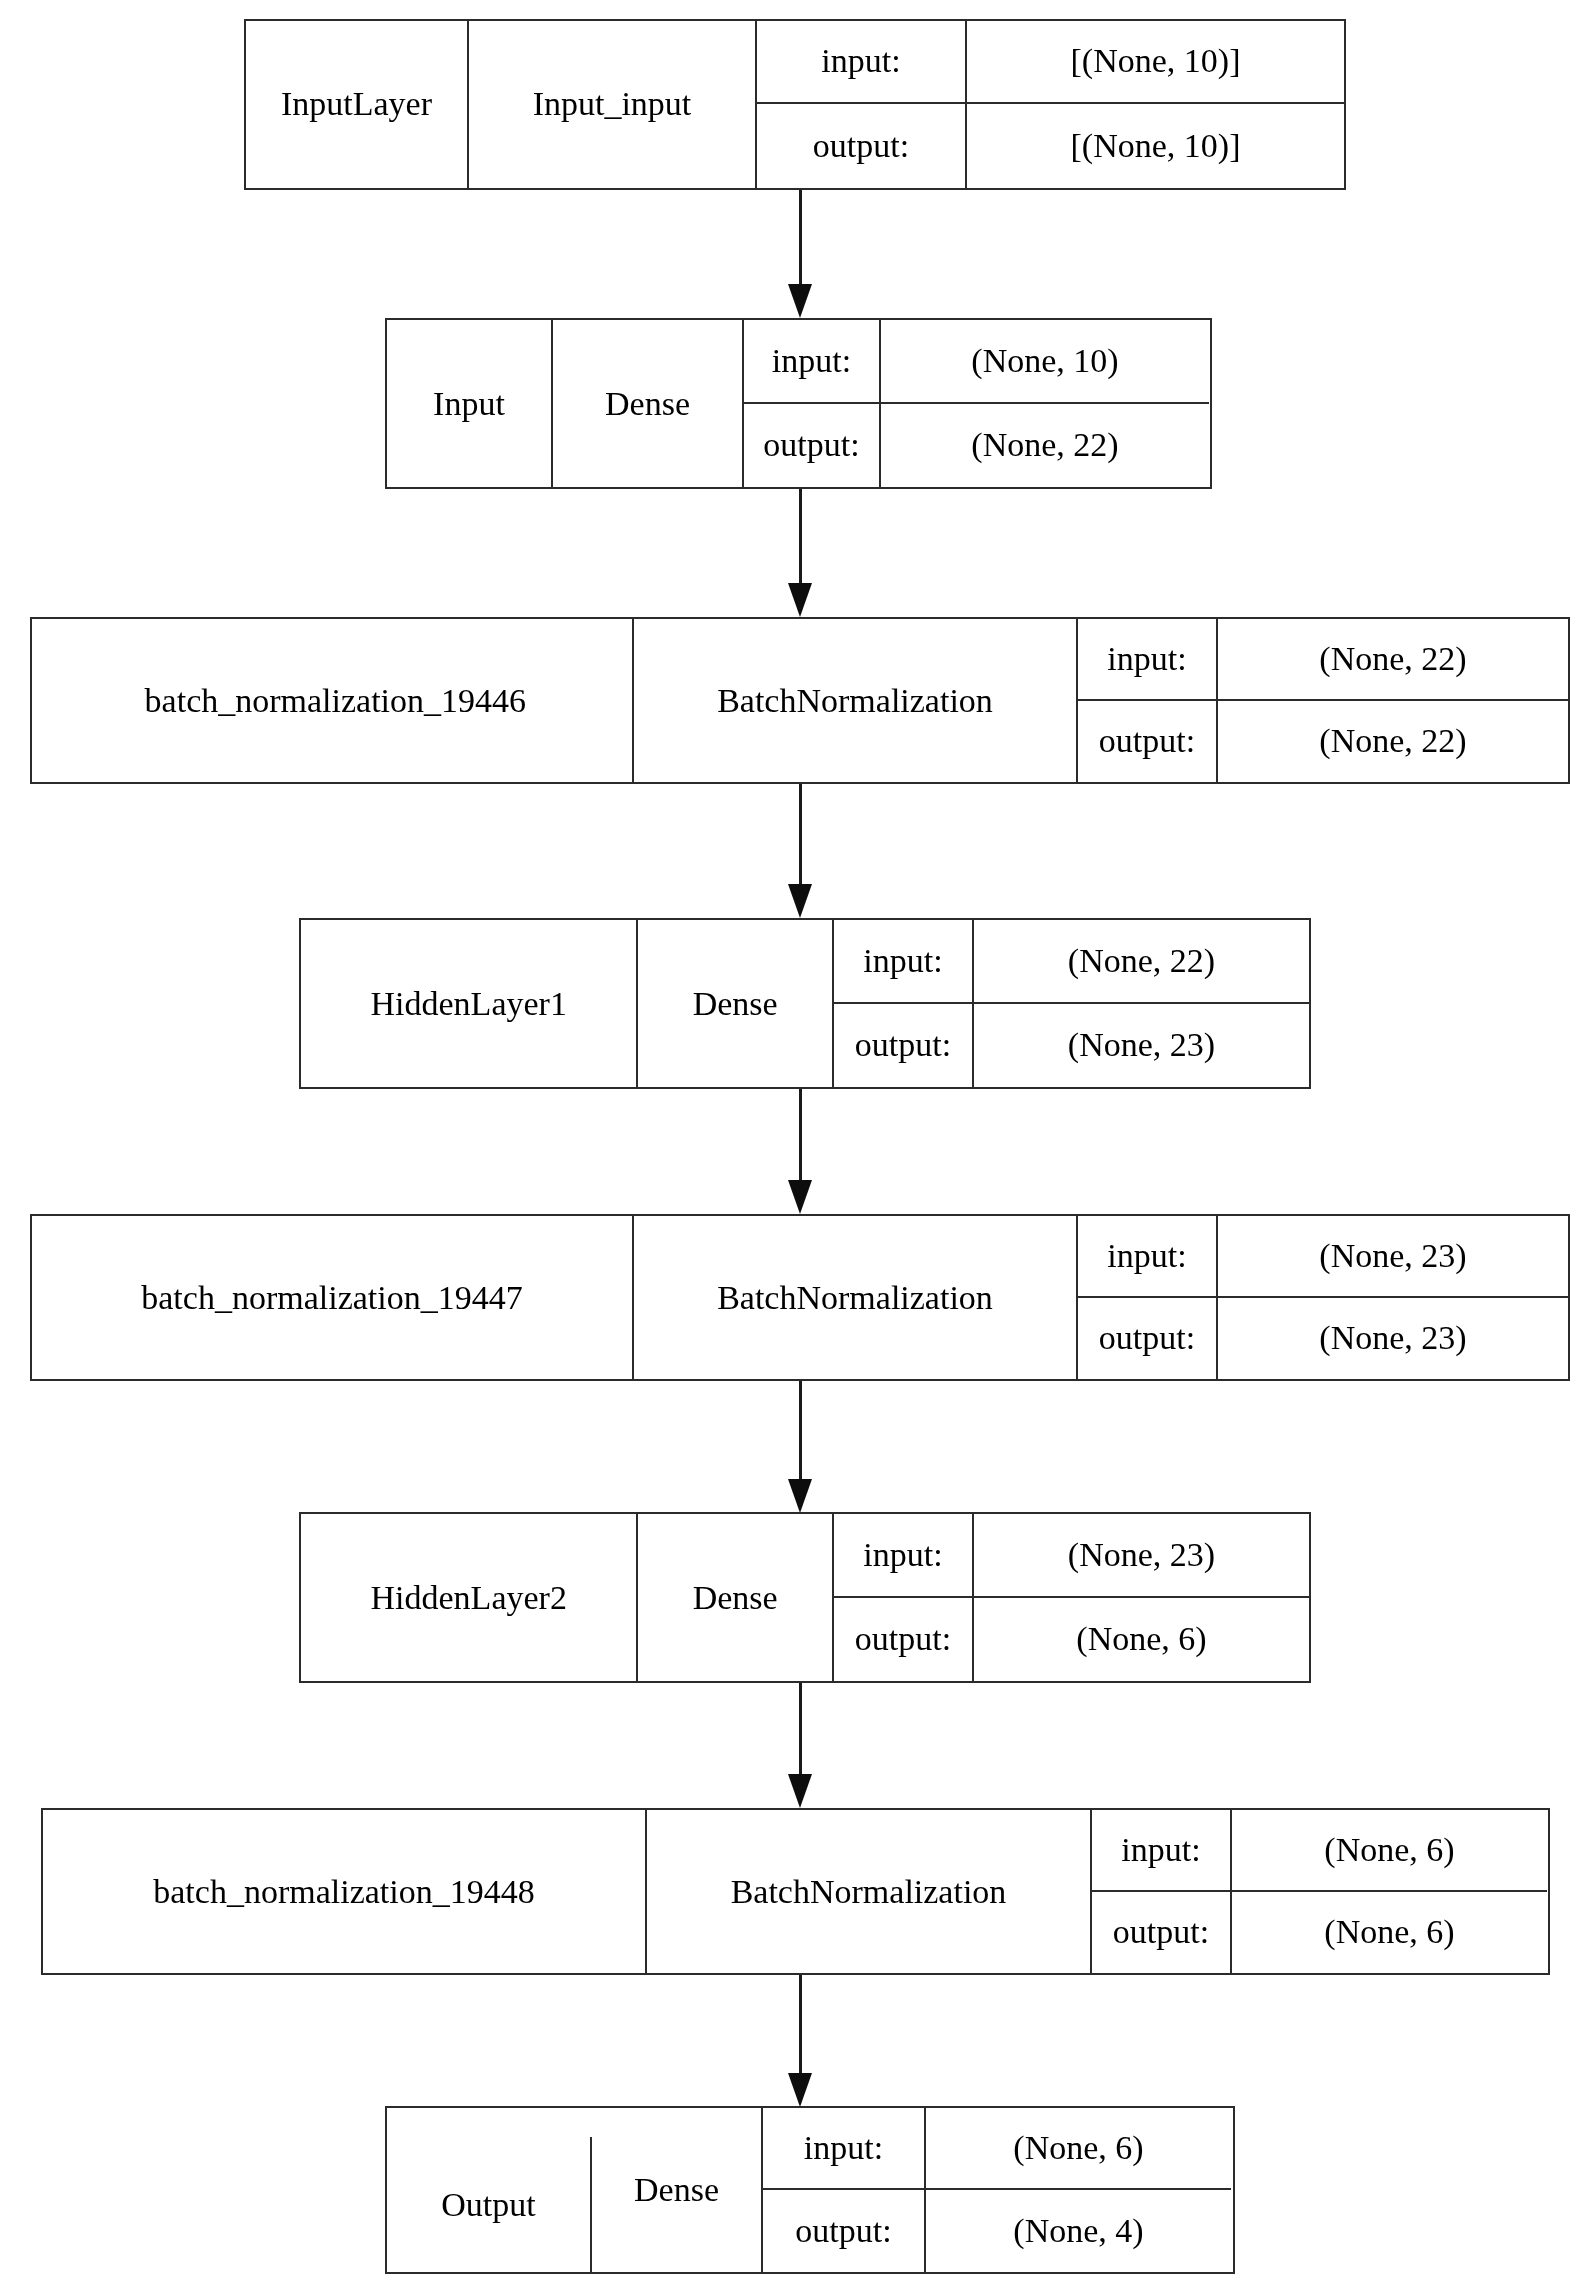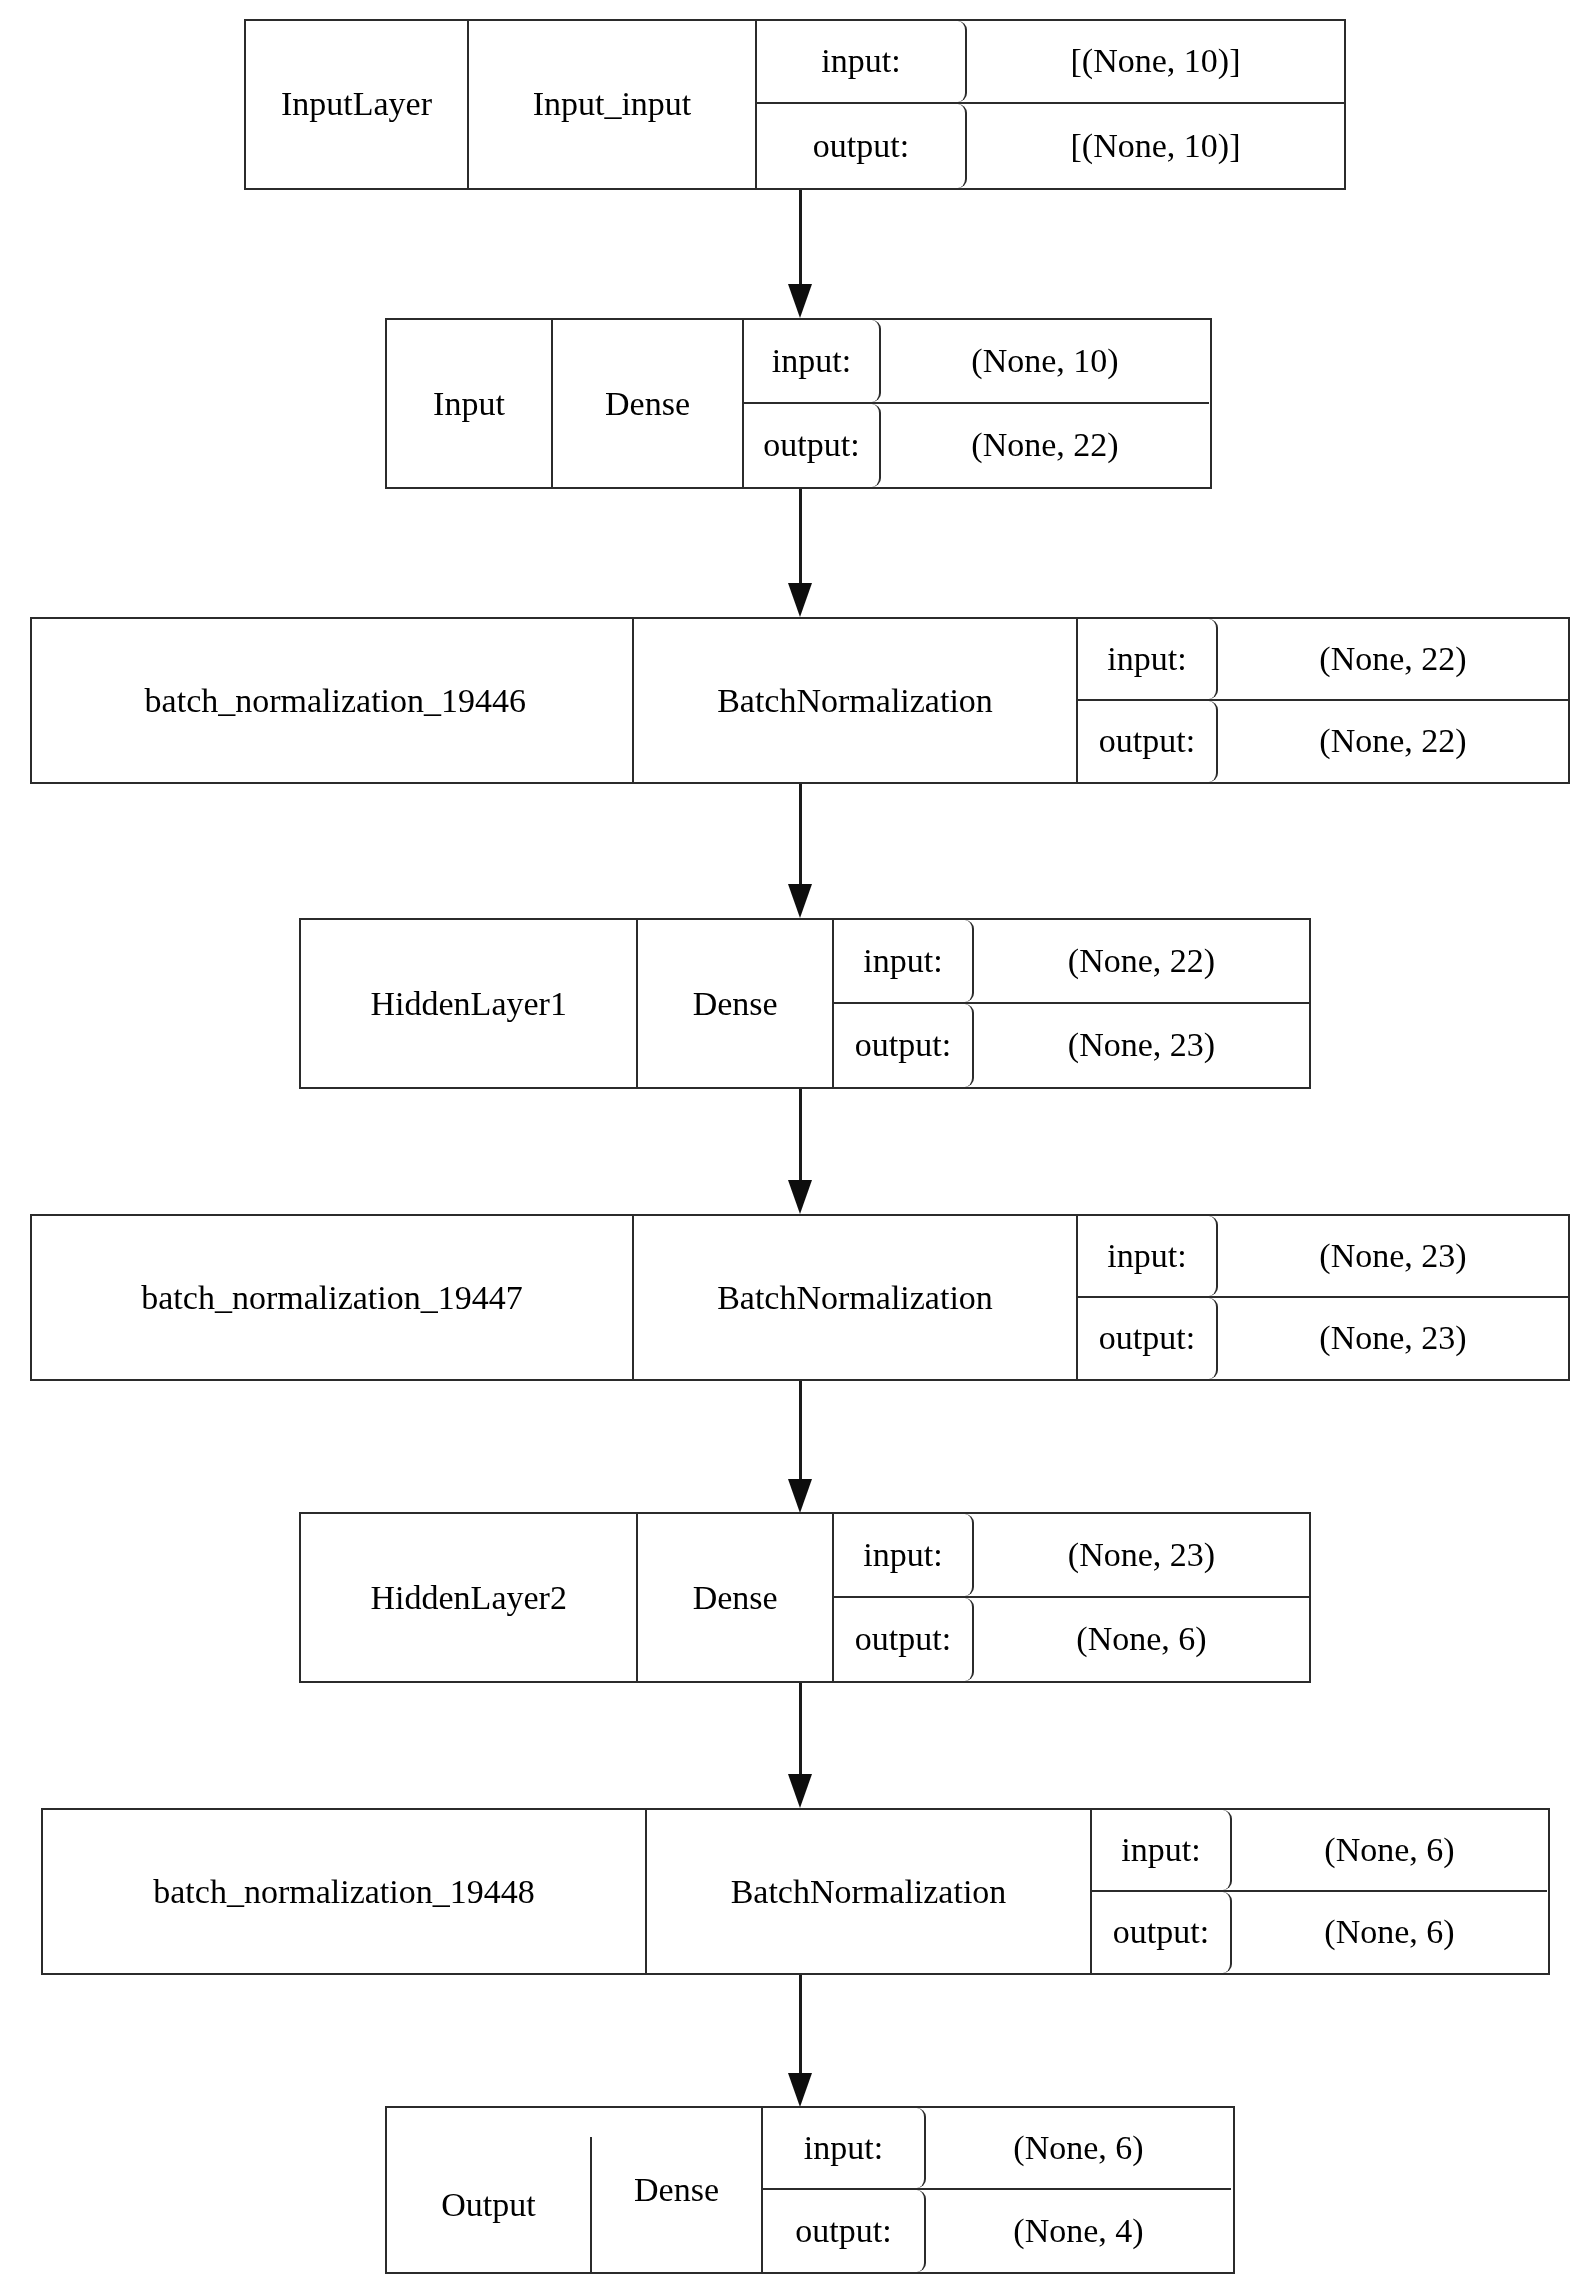--- a/index.html
+++ b/index.html
@@ -63,21 +63,20 @@
   }
   .io-label {
     box-sizing: border-box;
     border-right: 2.2px solid #2b2b2b;
     display: flex;
     align-items: center;
     justify-content: center;
     font-size: 34px;
     color: #000000;
     white-space: nowrap;
-    border-radius: 9px;
   }
   .io-shape {
     box-sizing: border-box;
     display: flex;
     align-items: center;
     justify-content: center;
     font-size: 34px;
     color: #000000;
     white-space: nowrap;
     flex: 1 1 auto;

